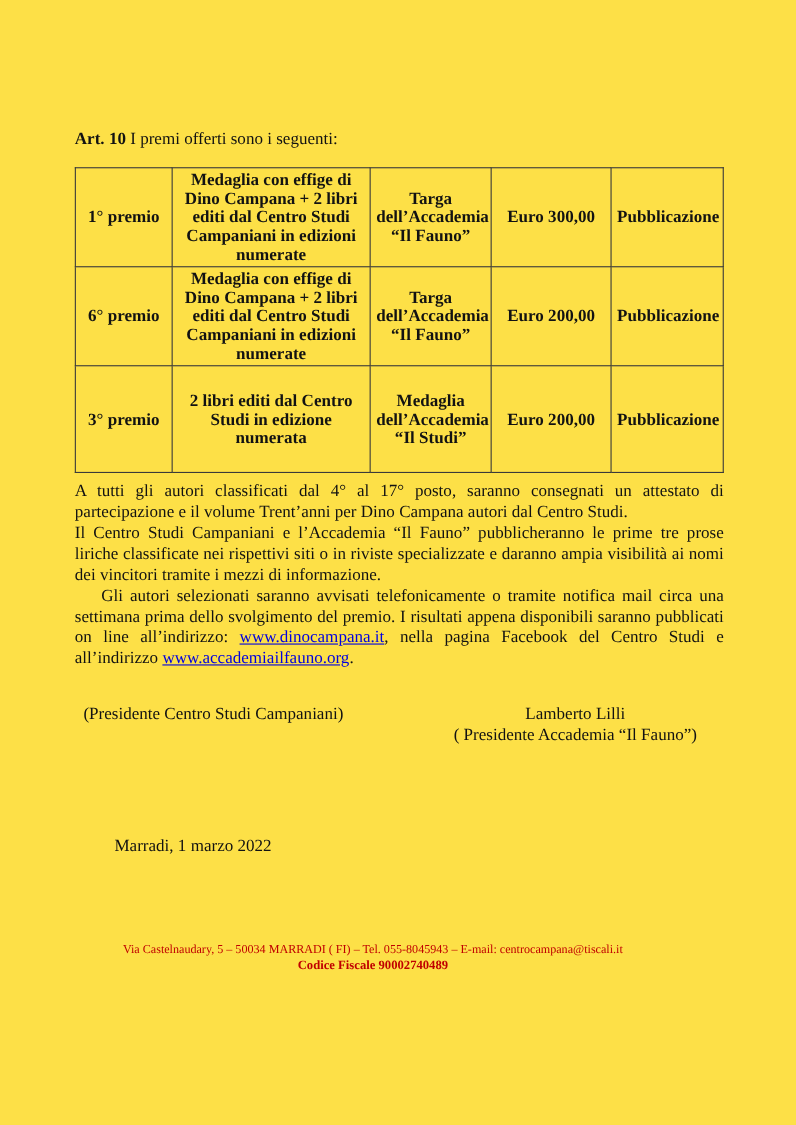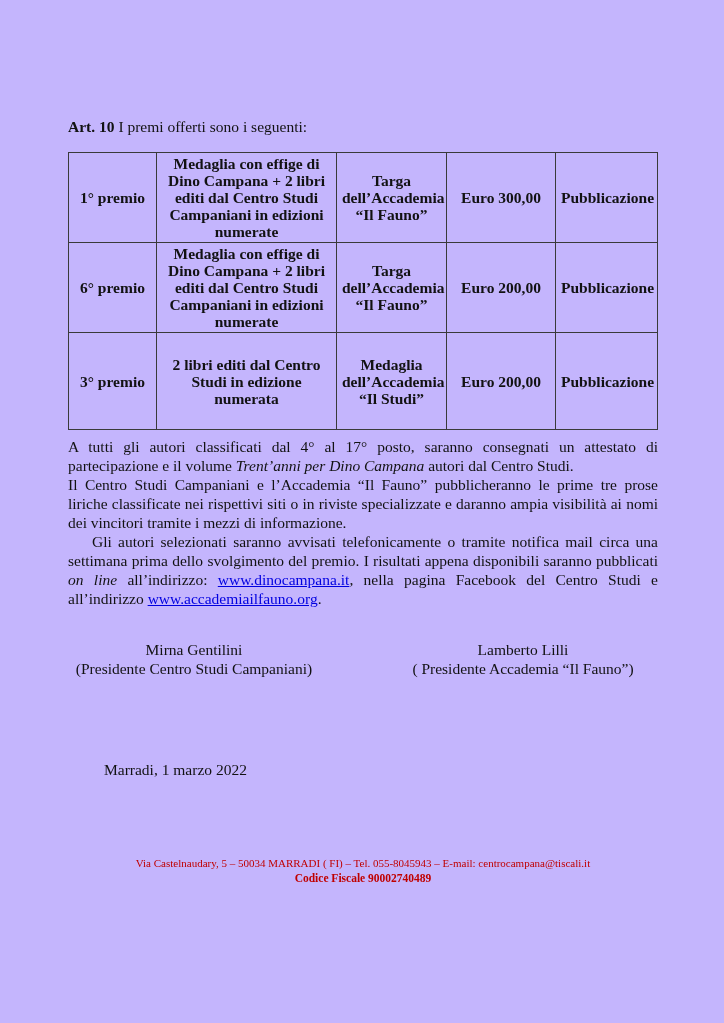--- a/index.html
+++ b/index.html
@@ -1,19 +1,19 @@
 <!DOCTYPE html>
 <html><head>
 <meta charset="utf-8">
 <style>
   html,body{margin:0;padding:0;background:#fff;}
   .page{
     position:relative;
     width:724px;height:1023px;
-    background:#c4b5fd;
+    background:#fde047;
     font-family:"Liberation Serif", serif;
     color:#121212;
     overflow:hidden;
   }
   .heading{
     position:absolute;left:68px;top:117px;width:592px;
     font-size:15.5px;line-height:19px;margin:0;
   }
   .heading b{font-weight:bold;}
   table.prize-table{
@@ -31,37 +31,37 @@
   tr.row-1 td{height:82px;}
   tr.row-2 td{height:80px;}
   tr.row-3 td{height:92px;}
   td.amount-low{vertical-align:bottom;padding-bottom:16px;}
   .paragraphs{
     position:absolute;left:68px;top:437px;width:590px;
     font-size:15.5px;line-height:19px;text-align:justify;
   }
   .para{margin:0;}
   .para-indent{text-indent:24px;}
-  .italic{font-style:italic;}
+  .italic{}
   .link{color:#0000e0;text-decoration:underline;cursor:pointer;}
   .sig-block{
     position:absolute;top:640px;
     font-size:15.5px;line-height:19px;text-align:center;
   }
   .sig-left{left:68px;width:252px;}
   .sig-right{left:398px;width:250px;}
   .sig-name{margin:0;}
   .sig-title{margin:0;}
   .date-line{
     position:absolute;left:88px;top:744px;margin:16px;
     font-size:15.5px;line-height:19px;
   }
   .footer{
     position:absolute;left:0;top:856px;width:678px;
-    text-align:center;color:#c00000;padding-left:24px;
+    text-align:center;color:#c00000;
   }
   .footer-address{margin:0;font-size:11px;line-height:14px;}
   .footer-fiscal{margin:1px 0 0 0;font-size:11.5px;line-height:14px;font-weight:bold;}
 </style>
 </head>
 <body>
 
 <div class="page">
 
   <p class="heading"><b>Art. 10</b><span> I premi offerti sono i seguenti:</span></p>
@@ -115,21 +115,20 @@
     </tbody>
   </table>
 
   <div class="paragraphs">
     <p class="para"><span>A tutti gli  autori classificati  dal 4° al 17°  posto, saranno  consegnati  un attestato di partecipazione e  il volume </span><span class="italic">Trent’anni per Dino Campana</span><span> autori dal Centro Studi.</span></p>
     <p class="para">Il Centro Studi Campaniani e l’Accademia “Il Fauno” pubblicheranno le prime tre prose  liriche classificate nei rispettivi siti o in riviste specializzate e daranno ampia visibilità ai nomi dei vincitori tramite i mezzi di informazione.</p>
     <p class="para para-indent"><span>Gli autori selezionati saranno avvisati telefonicamente o tramite notifica mail circa una settimana prima dello svolgimento del premio. I risultati appena disponibili saranno pubblicati </span><span class="italic">on line</span><span> all’indirizzo: </span><a class="link">www.dinocampana.it</a><span>, nella pagina Facebook del Centro Studi e all’indirizzo </span><a class="link">www.accademiailfauno.org</a><span>.</span></p>
   </div>
 
   <div class="sig-block sig-left">
-    <p class="sig-name">Mirna Gentilini</p>
     <p class="sig-title">(Presidente Centro Studi Campaniani)</p>
   </div>
   <div class="sig-block sig-right">
     <p class="sig-name">Lamberto Lilli</p>
     <p class="sig-title">( Presidente Accademia “Il Fauno”)</p>
   </div>
 
   <p class="date-line">Marradi, 1 marzo 2022</p>
 
   <div class="footer">

